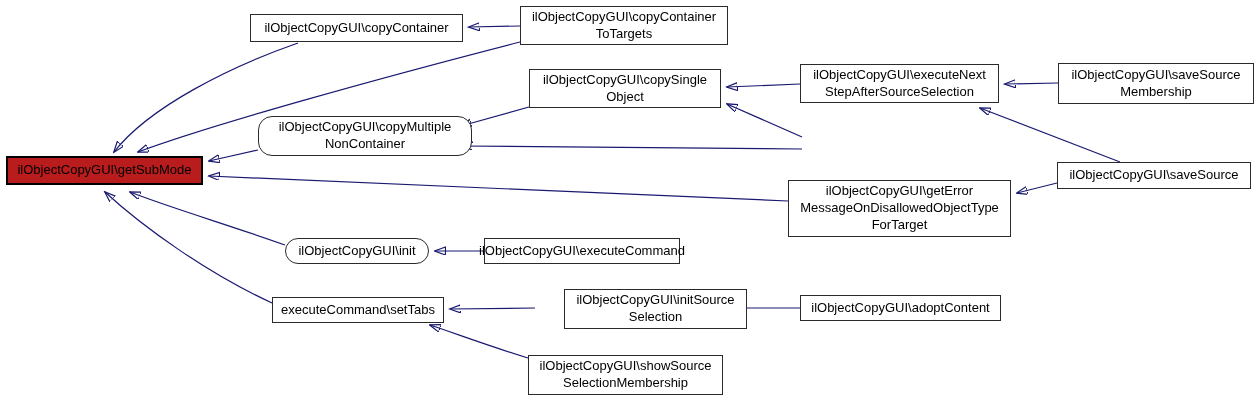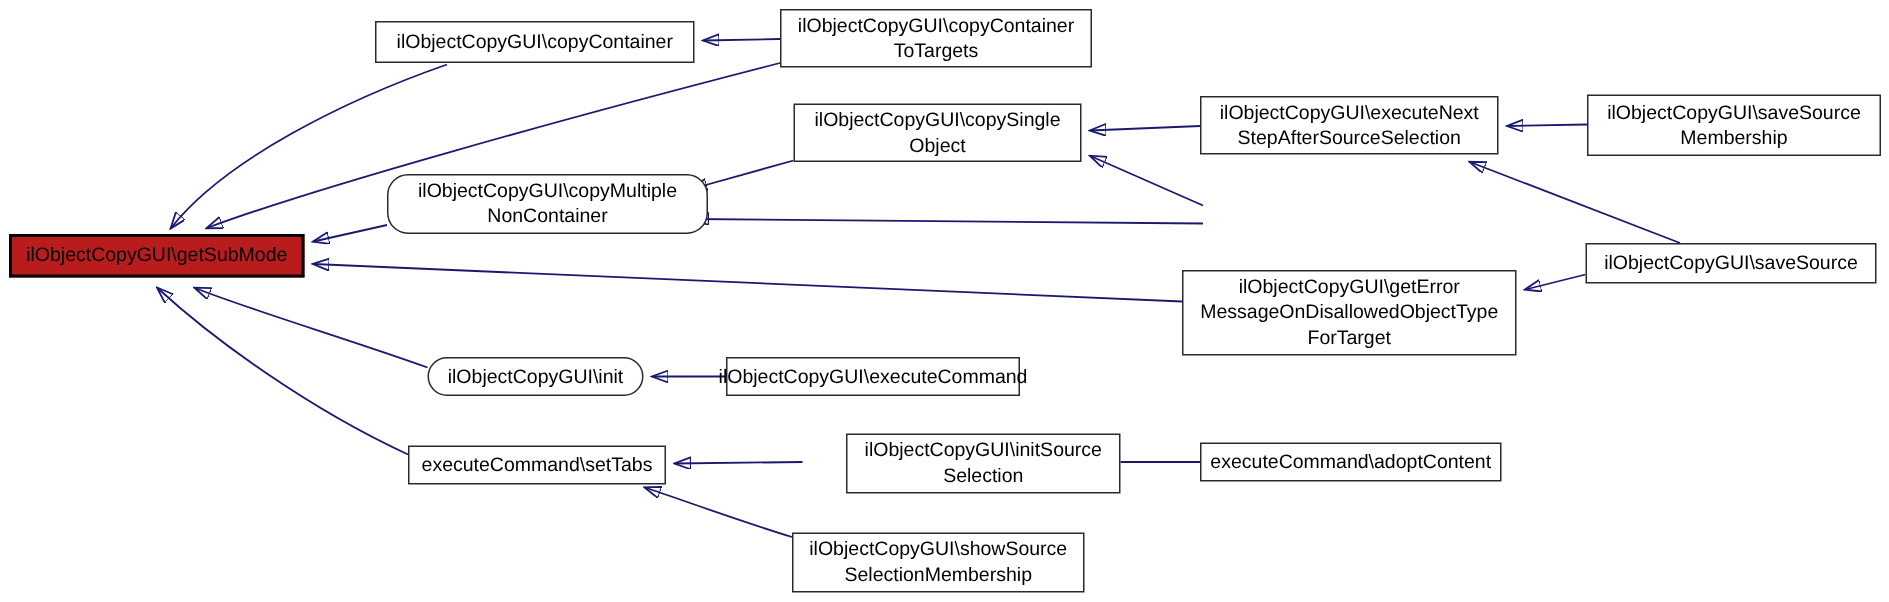--- a/index.html
+++ b/index.html
@@ -95,17 +95,17 @@
 NonContainer</div>
   <div class="node" id="n-saveSource">ilObjectCopyGUI\saveSource</div>
   <div class="node" id="n-getError">ilObjectCopyGUI\getError
 MessageOnDisallowedObjectType
 ForTarget</div>
   <div class="node" id="n-init">ilObjectCopyGUI\init</div>
   <div class="node" id="n-executeCommand">ilObjectCopyGUI\executeCommand</div>
   <div class="node" id="n-setTabs">executeCommand\setTabs</div>
   <div class="node" id="n-initSourceSelection">ilObjectCopyGUI\initSource
 Selection</div>
-  <div class="node" id="n-adoptContent">executeCommand\adoptContent</div>
+  <div class="node" id="n-adoptContent">ilObjectCopyGUI\adoptContent</div>
   <div class="node" id="n-showSourceSelectionMembership">ilObjectCopyGUI\showSource
 SelectionMembership</div>
 
 </div>
 
 </body></html>

